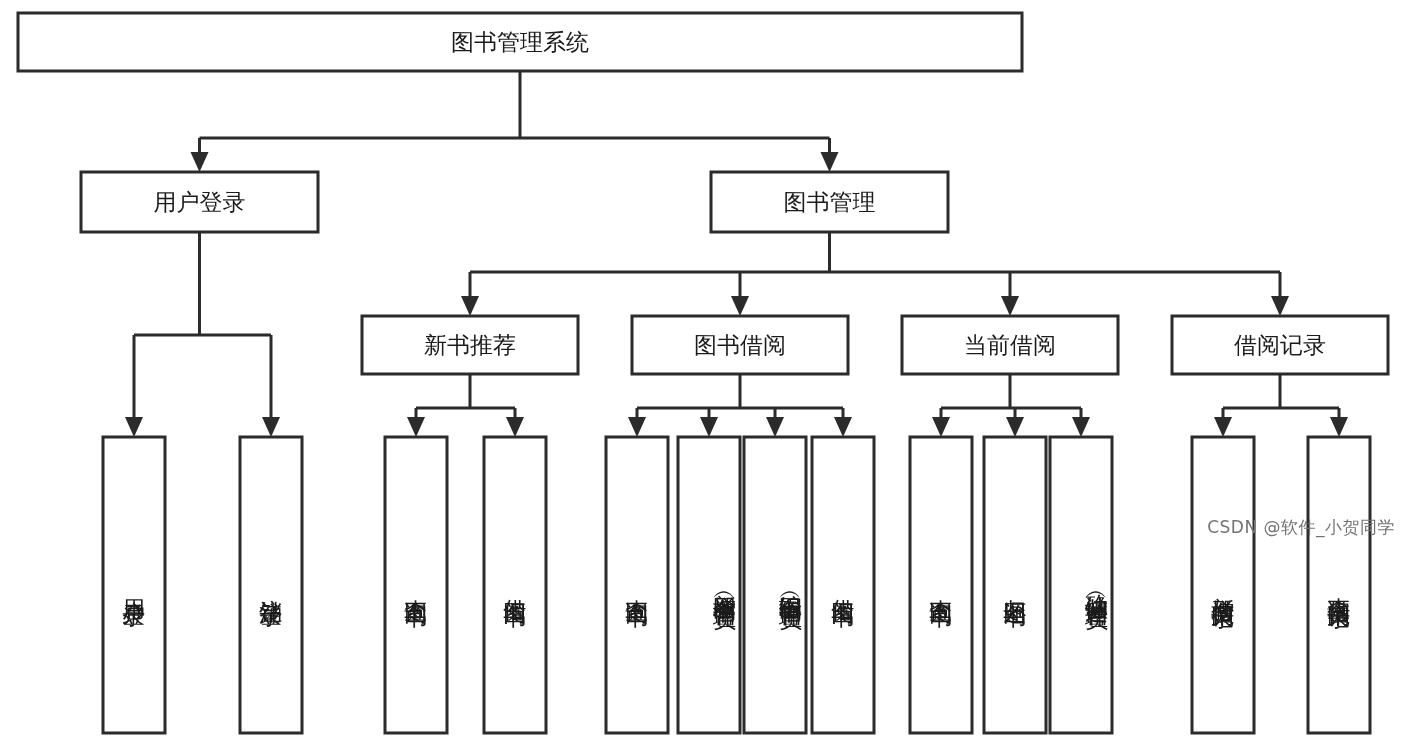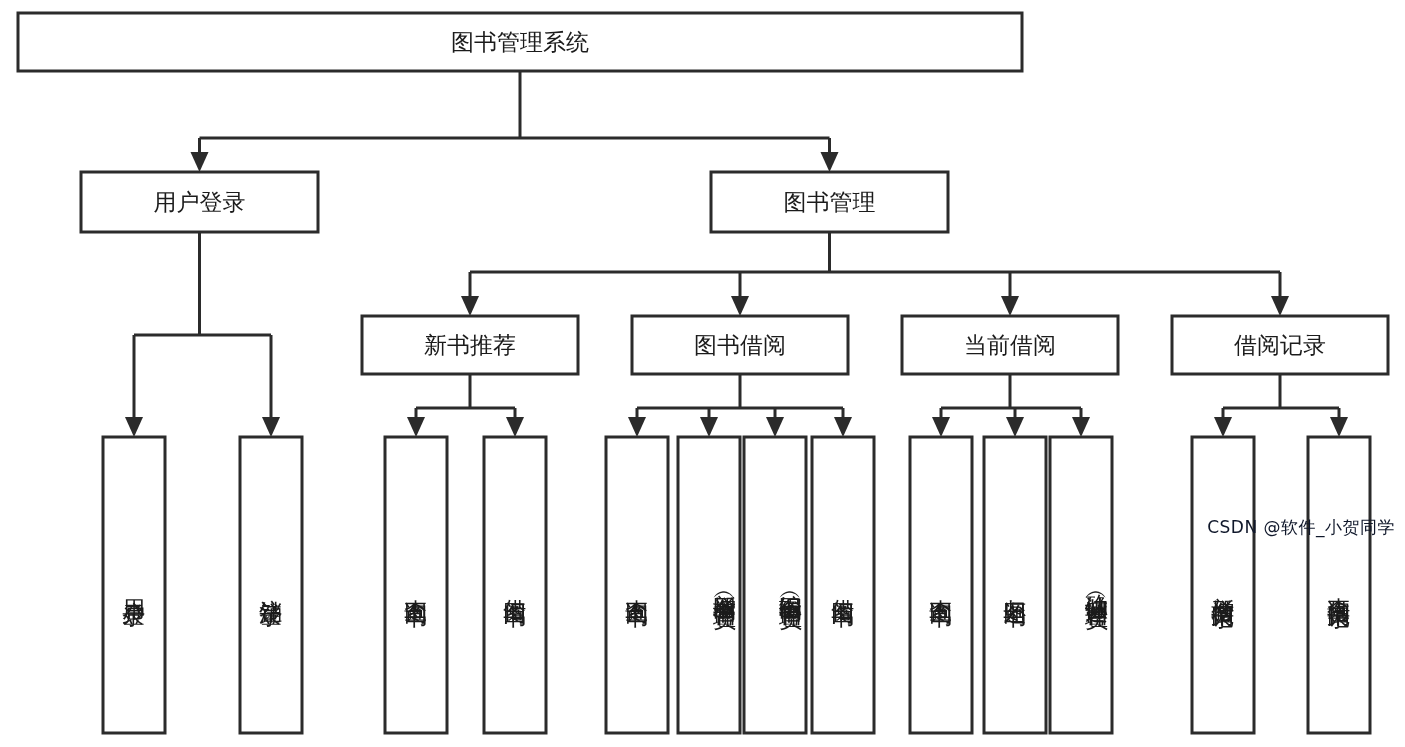--- a/index.html
+++ b/index.html
@@ -62,21 +62,21 @@
     white-space: nowrap;
     pointer-events: none;
     text-align: center;
   }
   .watermark {
     position: absolute;
     right: 10px;
     bottom: 4px;
     font-family: "DejaVu Sans", "Liberation Sans", sans-serif;
     font-size: 17px;
-    color: #0f172a;
+    color: #737373;
     white-space: nowrap;
     letter-spacing: 0.5px;
     margin-top: 27px;
   }
 </style>
 </head>
 <body>
 
 <div id="diagram-root">
   <svg id="diagram-svg" viewBox="0 0 1405 747" xmlns="http://www.w3.org/2000/svg">

